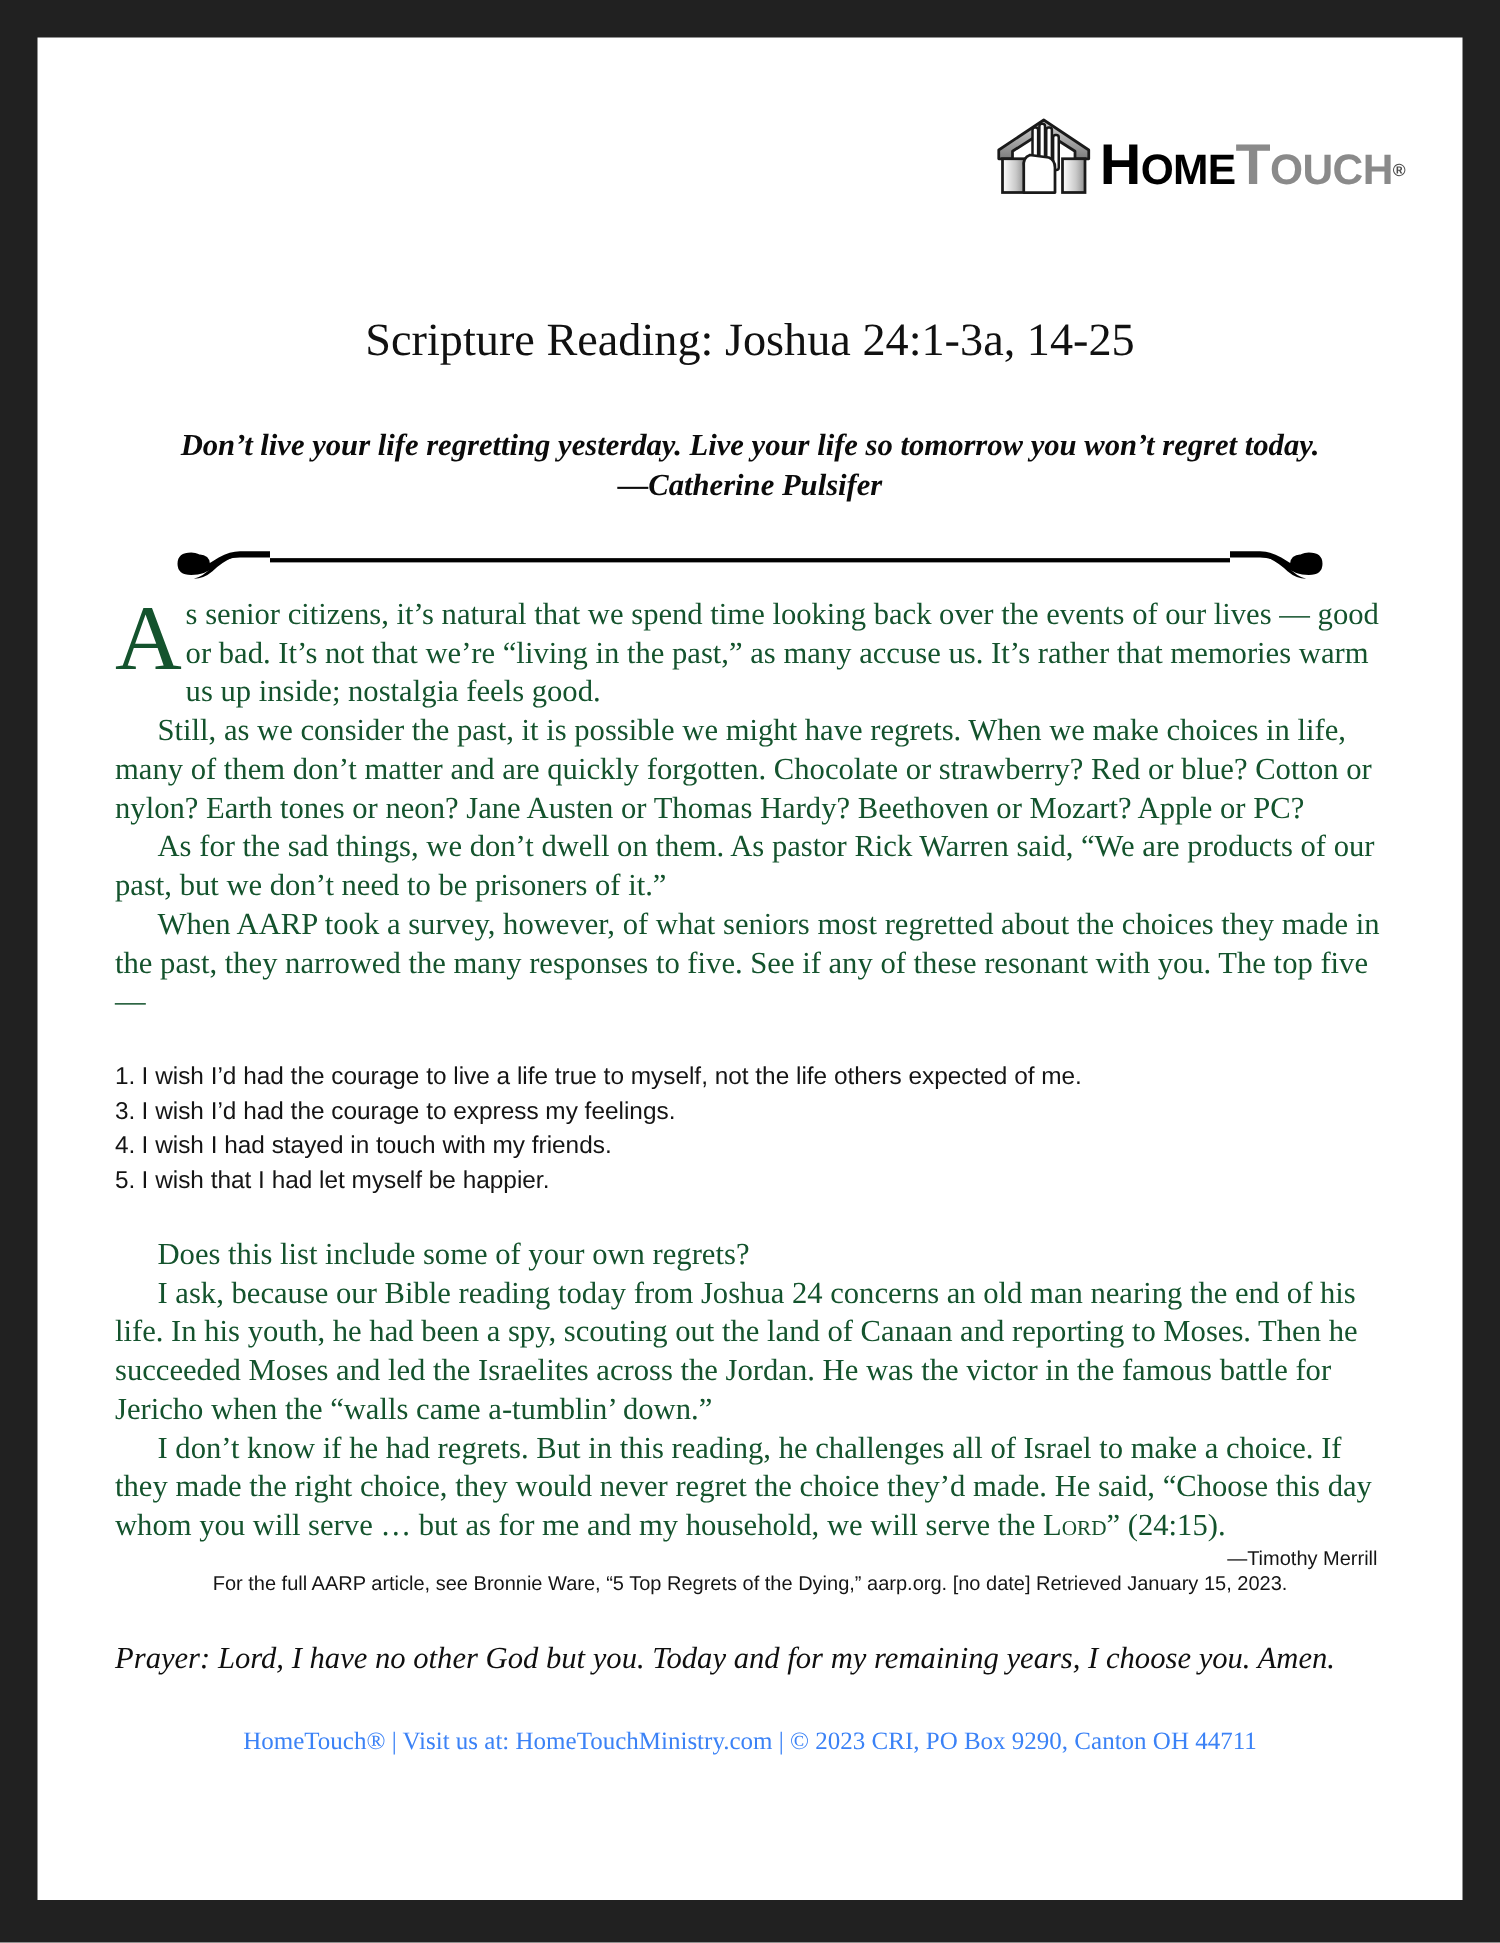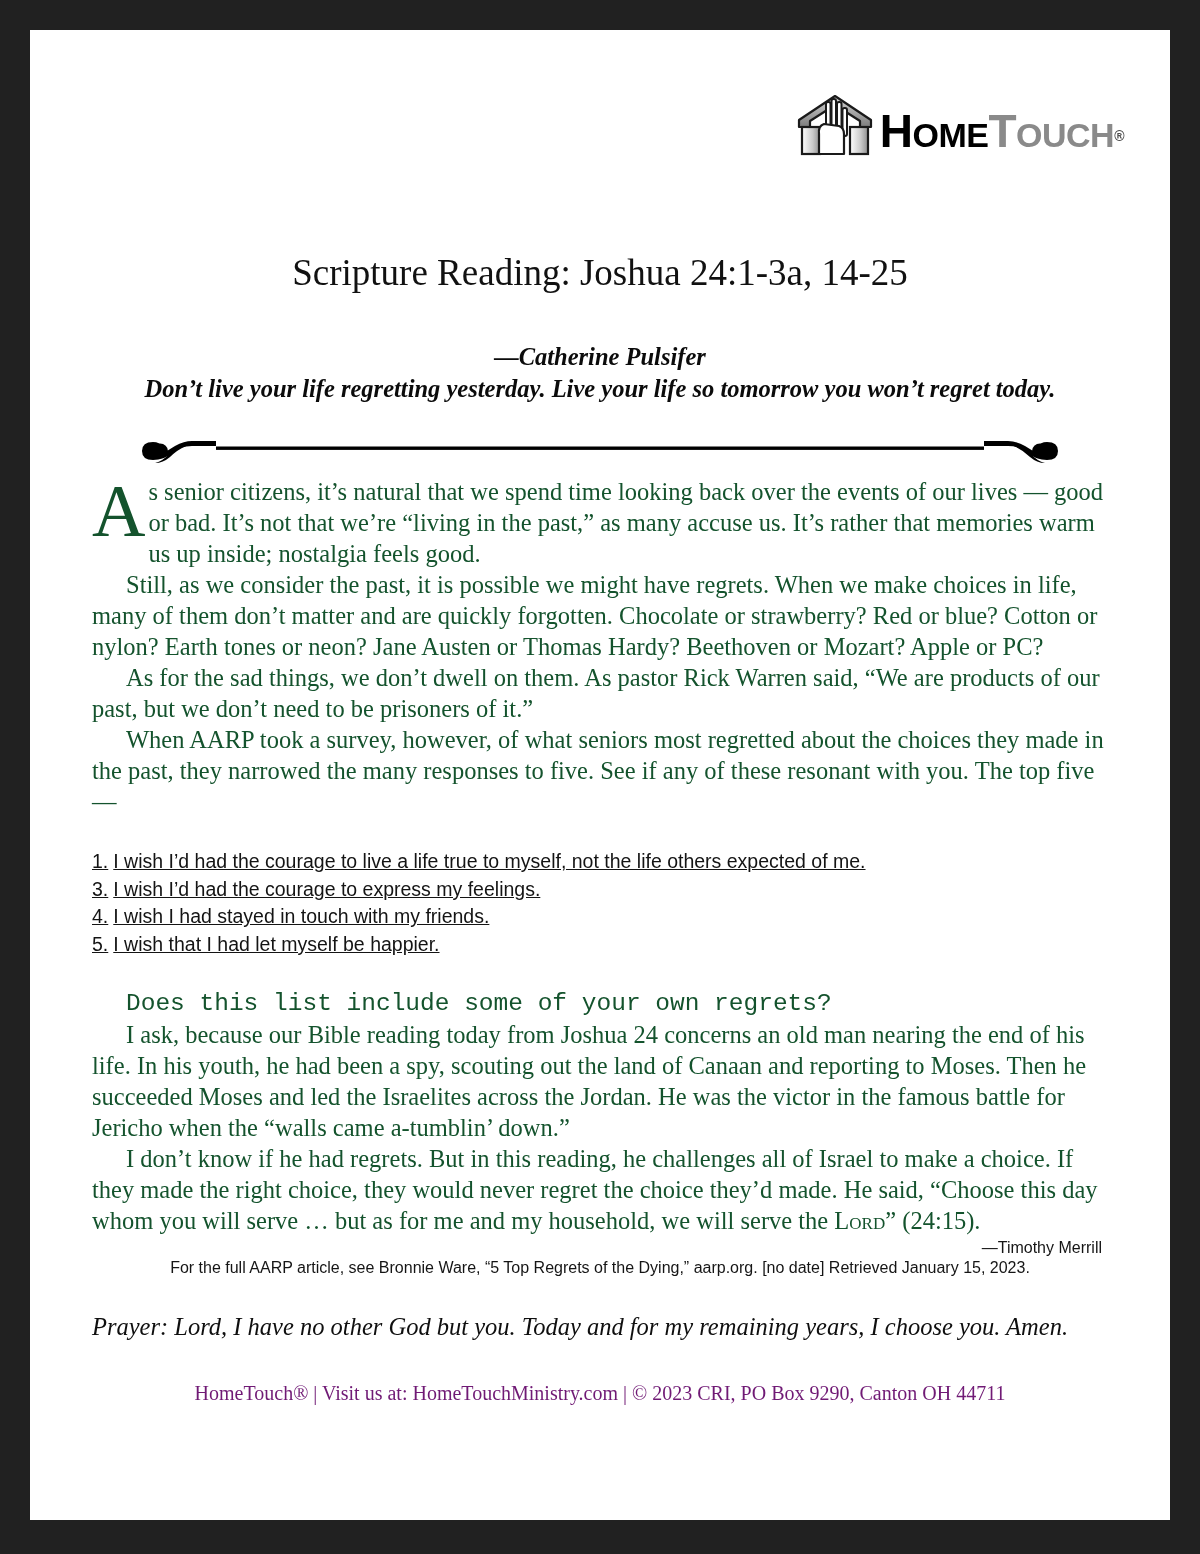--- a/index.html
+++ b/index.html
@@ -133,29 +133,28 @@
 
   
   #regret-list {
     list-style: none;
     margin: 30px 0 0 0;
     padding: 0;
     font-family: "Liberation Sans", sans-serif;
     font-size: 19.5px;
     line-height: 1.42;
     color: #141414;
-    text-decoration: underline;
   }
   #regret-list li {
     margin: 0;
     padding: 0;
   }
   .li-num { margin-right: 5px; }
 
-  #para-does { margin-top: 30px; font-family: Liberation Mono, monospace; }
+  #para-does { margin-top: 30px; }
 
   
   #attribution {
     text-align: right;
     font-family: "Liberation Sans", sans-serif;
     font-size: 16px;
     color: #151515;
     margin: 2px 0 0 0;
     padding-right: 6px;
   }
@@ -173,21 +172,21 @@
     font-style: italic;
     line-height: 1.28;
     color: #0f0f0f;
     margin: 34px 0 0 0;
   }
 
   
   #page-footer {
     text-align: center;
     font-size: 20px;
-    color: #701a75;
+    color: #3b82f6;
     margin: 40px 0 0 0;
     font-family: "Liberation Serif", serif;
   }
 </style>
 </head>
 <body>
 
 <div id="page-sheet">
 
   <div id="logo-block">
@@ -221,22 +220,22 @@
     <div id="logo-wordmark">
       <span class="wm-home"><span>H</span><span class="cap2">OME</span></span><span class="wm-touch"><span>T</span><span class="cap2">OUCH</span></span><span class="wm-reg">®</span>
     </div>
   </div>
 
   <div id="content">
 
     <h1 id="doc-title">Scripture Reading: Joshua 24:1-3a, 14-25</h1>
 
     <div id="epigraph">
+      <span>Don’t live your life regretting yesterday. Live your life so tomorrow you won’t regret today.</span>
       <span id="epigraph-attrib">—Catherine Pulsifer</span>
-      <span>Don’t live your life regretting yesterday. Live your life so tomorrow you won’t regret today.</span>
     </div>
 
     <svg id="divider" viewBox="0 0 920 44">
 
       <rect x="76" y="19.5" width="768" height="3.4" fill="#000000"></rect>
 
       <g fill="#000000">
         <path d="M76 19 L52 19 q-12 0 -20 7 q-8 7 -19 7 q-11 0 -11 -9 q0 -9 11 -9 q7 0 9 5 q-4 -1 -6 1 q-3 3 0 6 q3 3 7 0 q5 -4 12 -8 q9 -5 17 -5 L76 14 Z"></path>
         <path d="M44 16 q-9 4 -15 11 q-6 7 -14 9 q8 0 15 -6 q7 -7 16 -11 Z"></path>
         <ellipse cx="20" cy="24" rx="8" ry="7.5"></ellipse>

